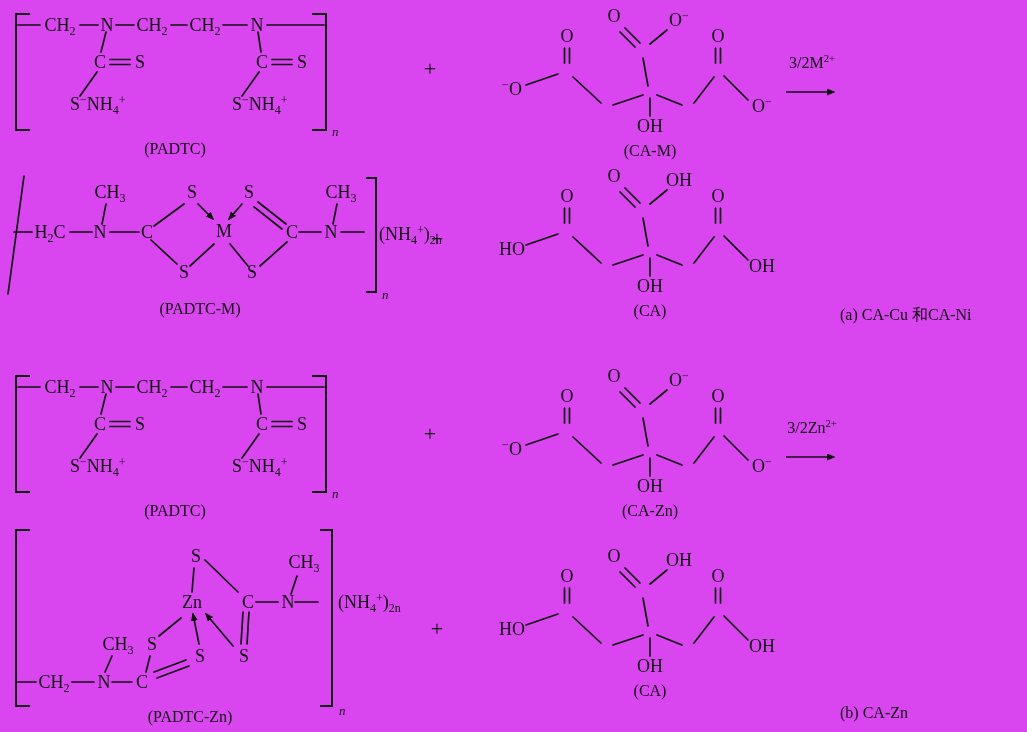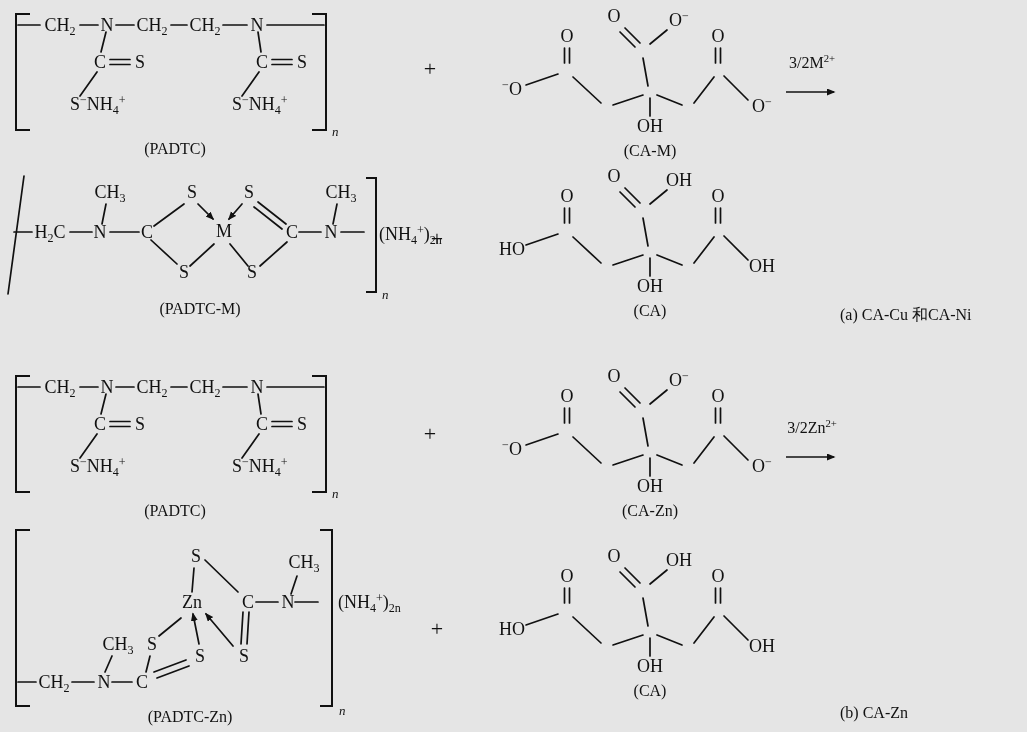--- a/index.html
+++ b/index.html
@@ -1,16 +1,16 @@
 <!DOCTYPE html>
 <html><head>
 <meta charset="utf-8">
 <style>
   html,body{margin:0;padding:0;background:#ffffff;}
-  .scheme{position:relative;width:1027px;height:732px;background:#e5e5e5;overflow:hidden;}
+  .scheme{position:relative;width:1027px;height:732px;background:#d946ef;overflow:hidden;}
   svg{display:block;}
   svg text{font-family:"Liberation Serif","DejaVu Serif",serif;fill:#111111;}
   .atom{font-size:18px;}
   .lbl{font-size:16px;}
   .cap{font-size:16px;}
   .plus{font-size:22px;}
   .rgt{font-size:16px;}
   .subn{font-size:13px;font-style:italic;}
   .mid{text-anchor:middle;}
   .bond{stroke:#111111;stroke-width:1.7;fill:none;stroke-linecap:round;}

